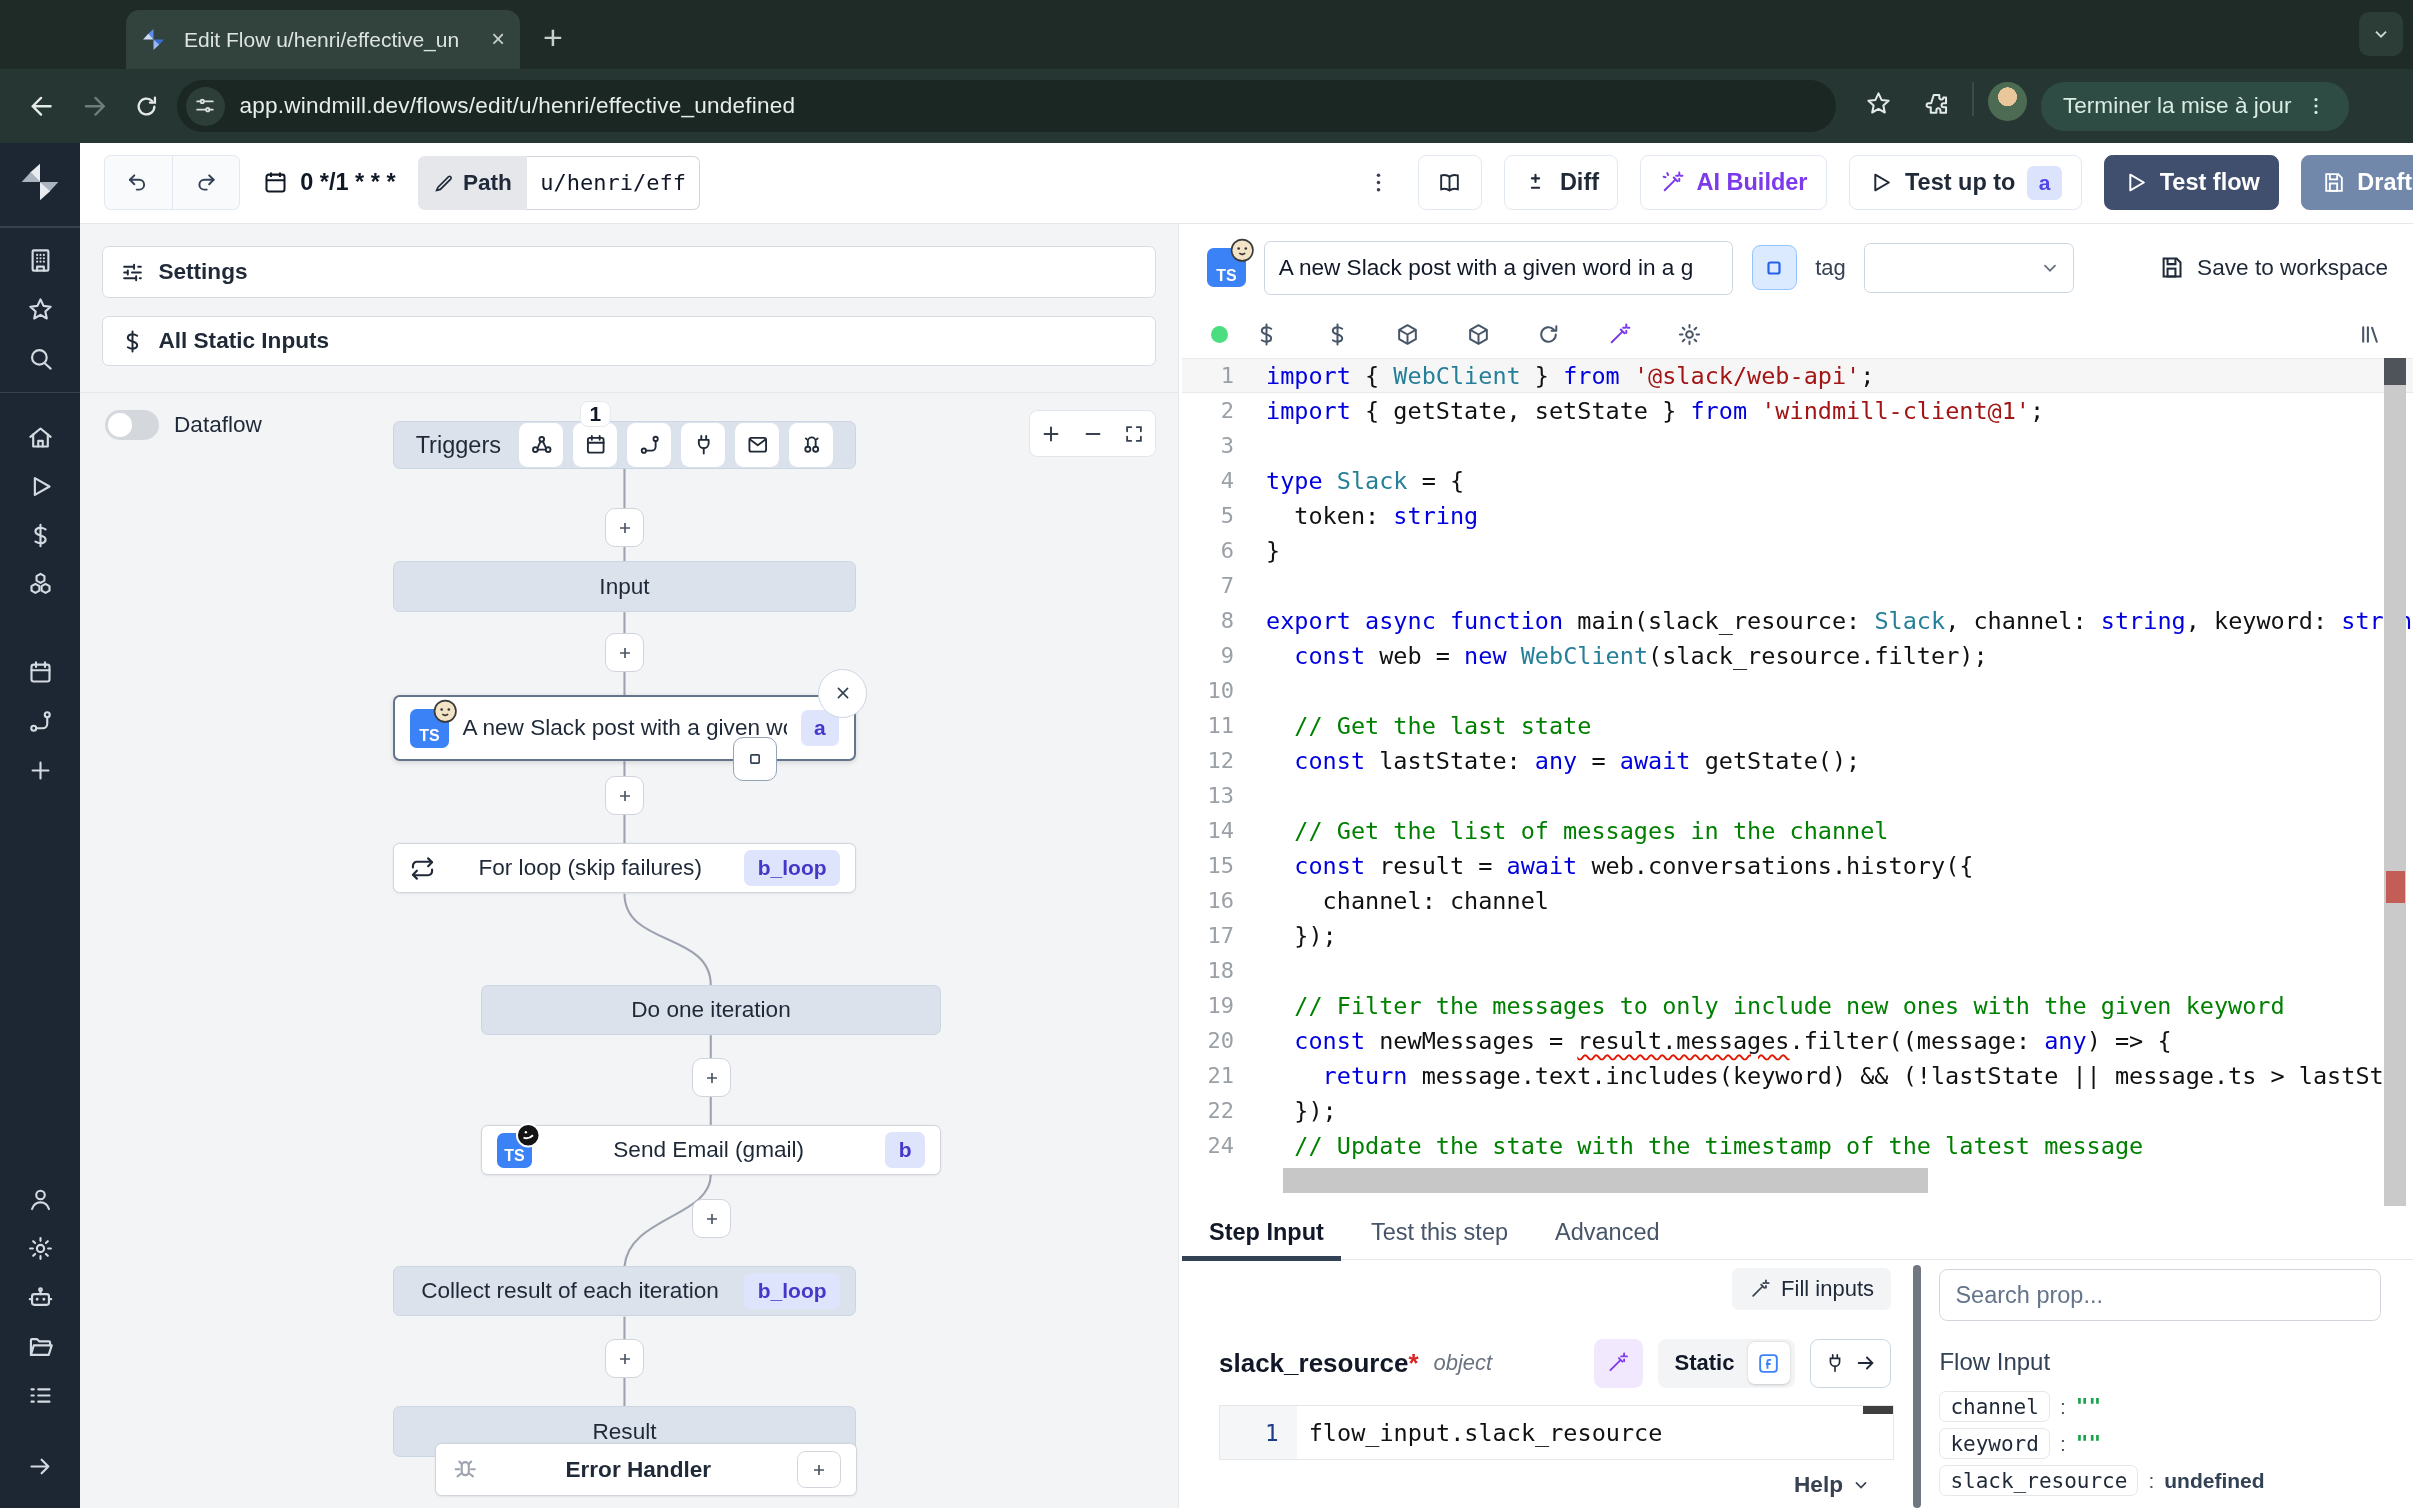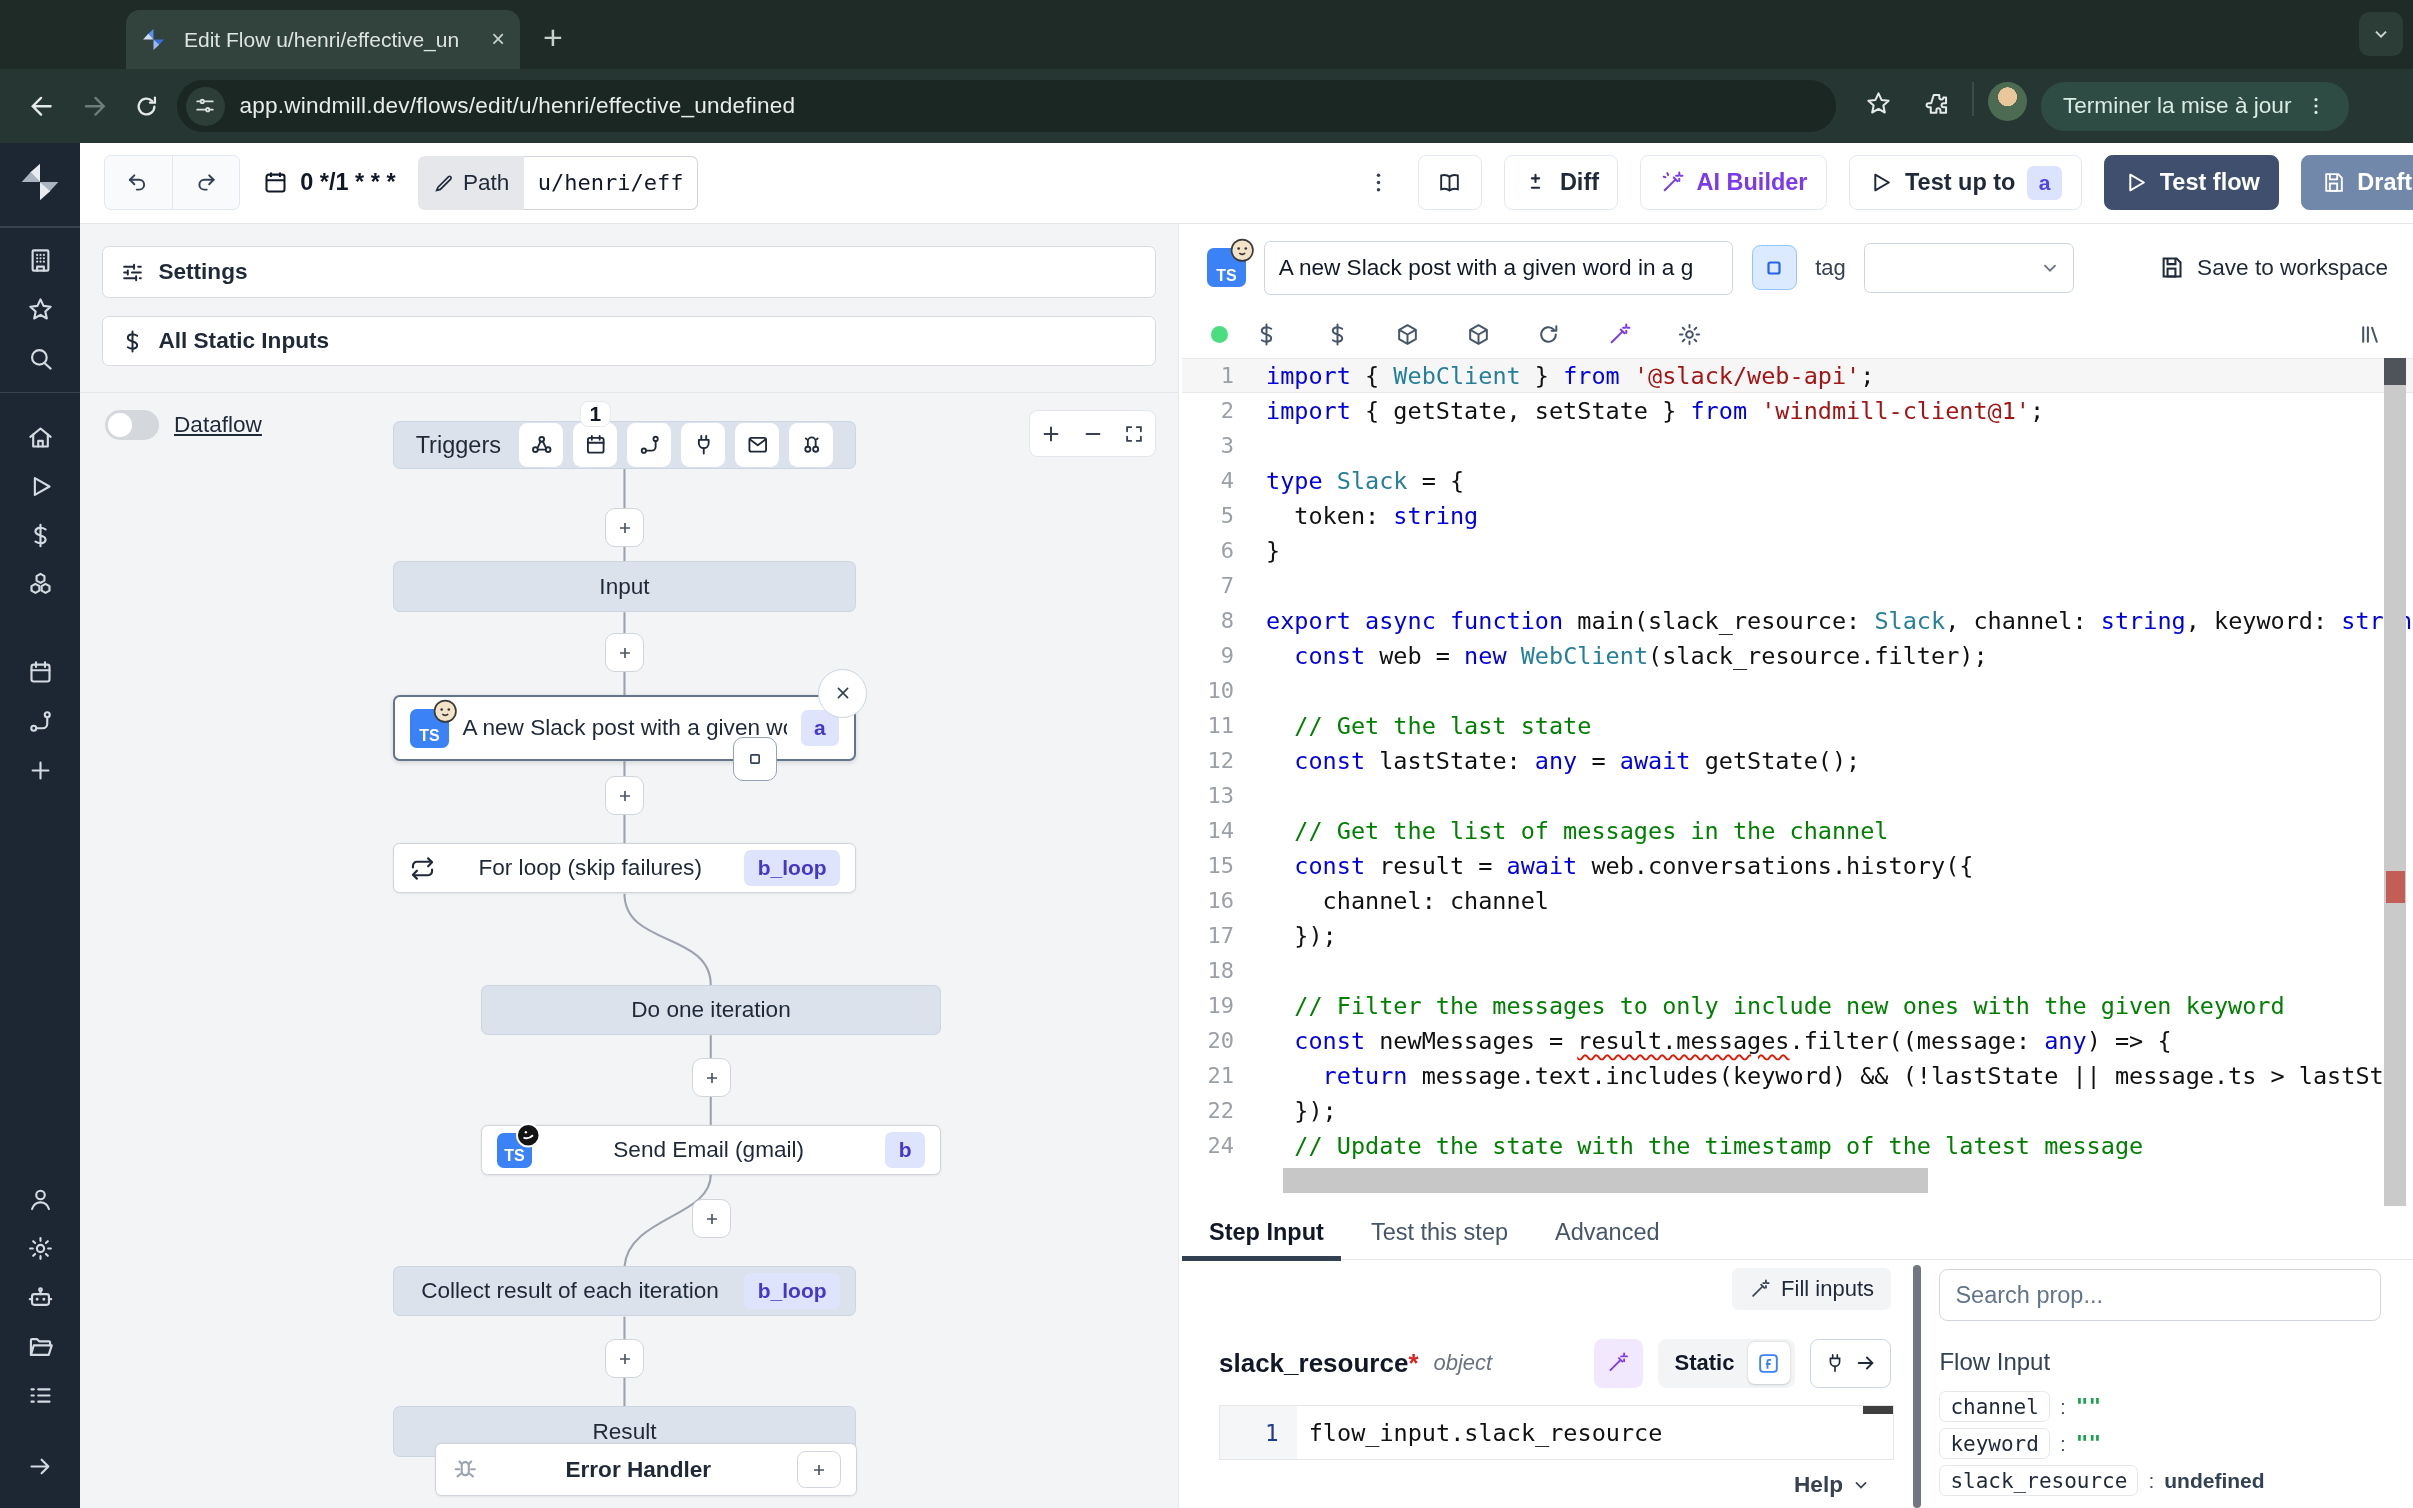--- a/index.html
+++ b/index.html
@@ -48,21 +48,21 @@
   #flow-name { width:419px; height:54px; background:#f8fafc; border:0.8px solid #e2e8f0; border-radius:6.7px;
     display:flex; align-items:center; padding:0 15px; font-size:23.5px; color:#334155; }
   #flow-name .pencil { margin-left:auto; color:#94a3b8; width:25px; height:25px; }
   .btn-group { display:flex; border:0.8px solid #e2e8f0; border-radius:6.7px; background:#f8fafc; height:55px; }
   .btn-group .gb { width:67px; display:flex; align-items:center; justify-content:center; color:#334155; }
   .btn-group .gb + .gb { border-left:0.8px solid #e2e8f0; }
   .cron { display:flex; align-items:center; gap:11.7px; font-size:23.5px; font-weight:600; color:#111827; }
   .cron svg { width:27px; height:27px; }
   #path-group { display:flex; height:54px; }
   #path-left { background:#e5e7eb; border-radius:6.7px 0 0 6.7px; display:flex; align-items:center; gap:8.4px;
-    padding:0 15px; font-size:22.6px; font-weight:400; color:#1f2937; }
+    padding:0 15px; font-size:22.6px; font-weight:700; color:#1f2937; }
   #path-left svg { width:22px; height:22px; }
   #path-right { background:#fff; border:0.8px solid #d1d5db; border-left:none; border-radius:0 6.7px 6.7px 0;
     display:flex; align-items:center; padding:0 13.4px; font-family:"DejaVu Sans Mono",monospace; font-size:22px; color:#111827; }
   .spacer { flex:1; }
   .tb-kebab { color:#374151; width:34px; display:flex; justify-content:center; }
   .tb-btn { height:55px; border:0.8px solid #e2e8f0; border-radius:8.4px; background:#fff;
     display:flex; align-items:center; gap:11.7px; padding:0 18.4px; font-size:23.5px; font-weight:600; color:#1f2937; }
   .tb-btn svg { width:25px; height:25px; }
   .tb-btn.icon-only { width:64px; justify-content:center; padding:0; }
   .tb-btn.ai { color:#7c3aed; }
@@ -75,21 +75,21 @@
   #leftpanel { position:absolute; top:82px; left:80px; bottom:0; width:1099px; background:#f3f4f6;
     border-right:1.7px solid #e5e7eb; }
   .panel-card { position:absolute; left:22px; right:22px; height:52px; background:#fff;
     border:0.8px solid #d8dce1; border-radius:6.7px; display:flex; align-items:center; gap:13.4px;
     padding:0 17px; font-size:22.6px; font-weight:600; color:#1f2937; }
   .panel-card svg { width:25px; height:25px; color:#1f2937; }
   #lp-divider { position:absolute; left:0; right:0; top:168px; border-top:1.7px solid #e5e7eb; }
   #dataflow { position:absolute; left:25px; top:186px; display:flex; align-items:center; gap:15px; }
   .toggle { width:54px; height:30px; border-radius:15px; background:#d4d8dd; position:relative; }
   .toggle .knob { position:absolute; left:3.4px; top:3.4px; width:23.5px; height:23.5px; border-radius:50%; background:#fff; }
-  #dataflow span { font-size:22.6px; color:#1f2937;text-decoration:underline; }
+  #dataflow span { font-size:22.6px; color:#1f2937; }
   #zoomctl { position:absolute; left:949px; top:186px; width:127px; height:47px; background:#fff;
     border:0.8px solid #e2e5e9; border-radius:8.4px; display:flex; }
   #zoomctl .zb { flex:1; display:flex; align-items:center; justify-content:center; color:#374151; }
   #zoomctl svg { width:22px; height:22px; }
 
   
   #graph-svg { position:absolute; left:0; top:0; width:1099px; height:1284px; }
   .gnode { position:absolute; border-radius:6.7px; display:flex; align-items:center;
     font-size:22.6px; color:#1f2937; padding:0 15px; }
   .gnode.soft { background:#dbe2ec; justify-content:center; border:0.8px solid #ccd5e2; }

